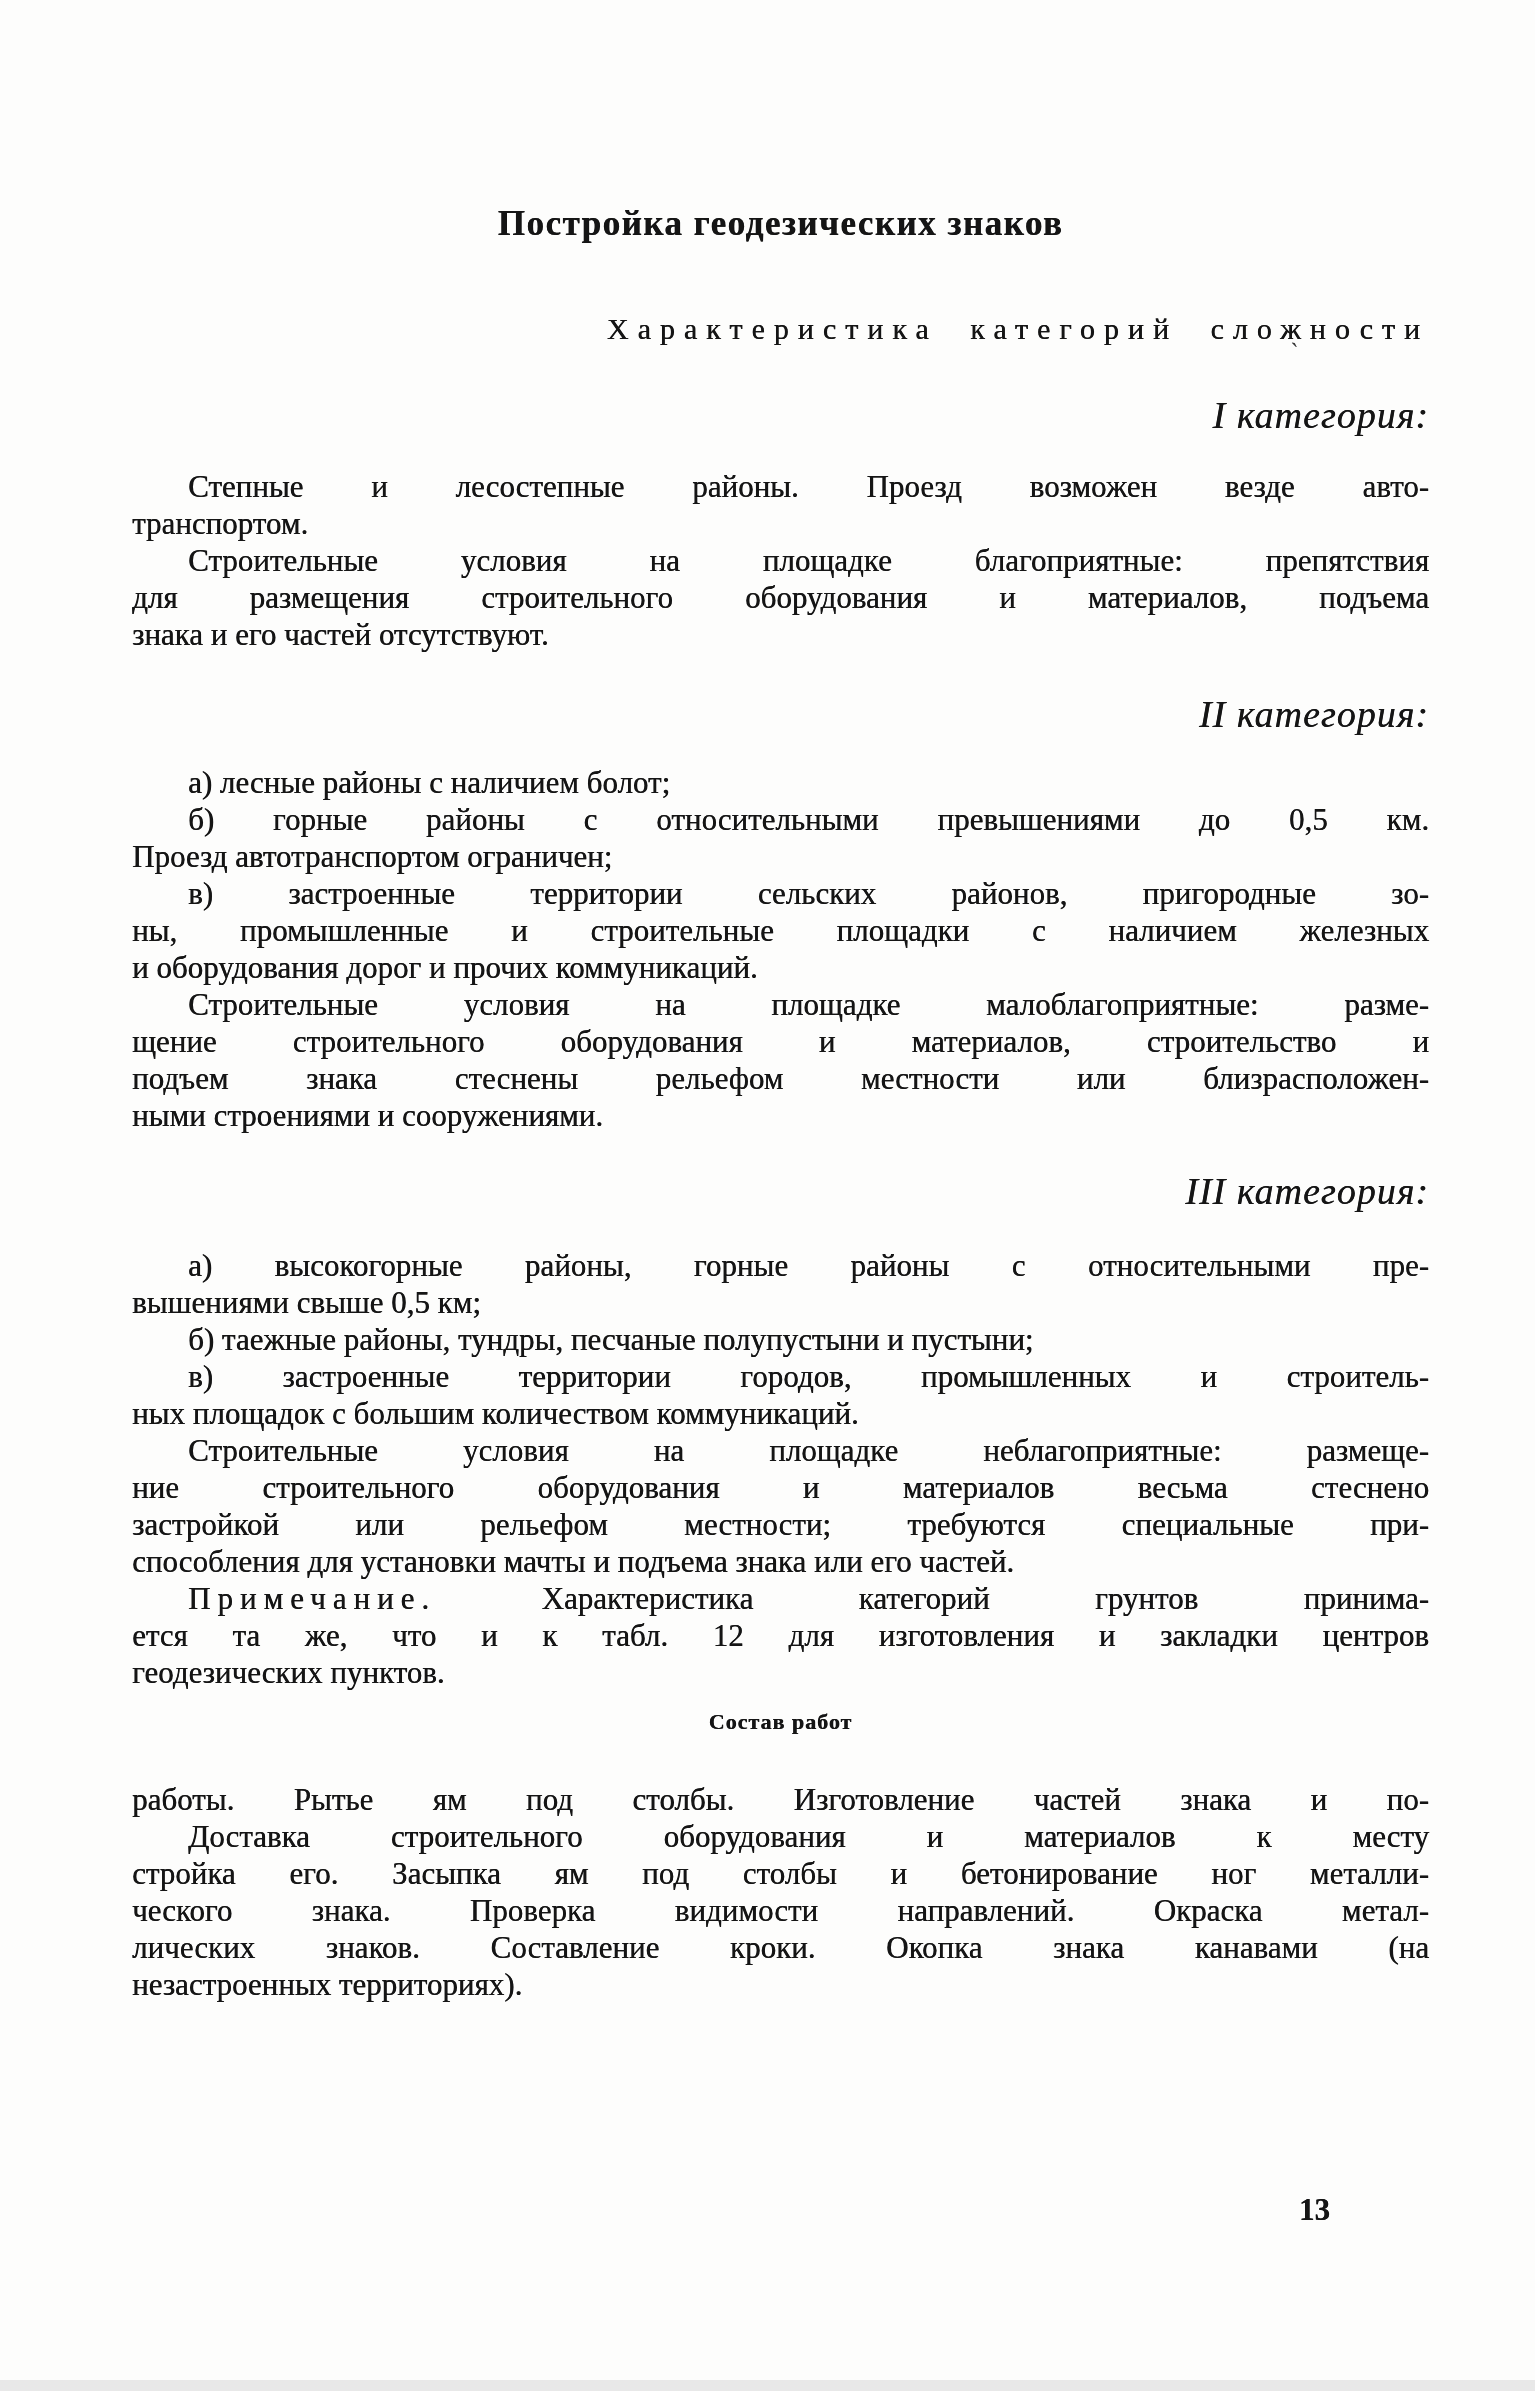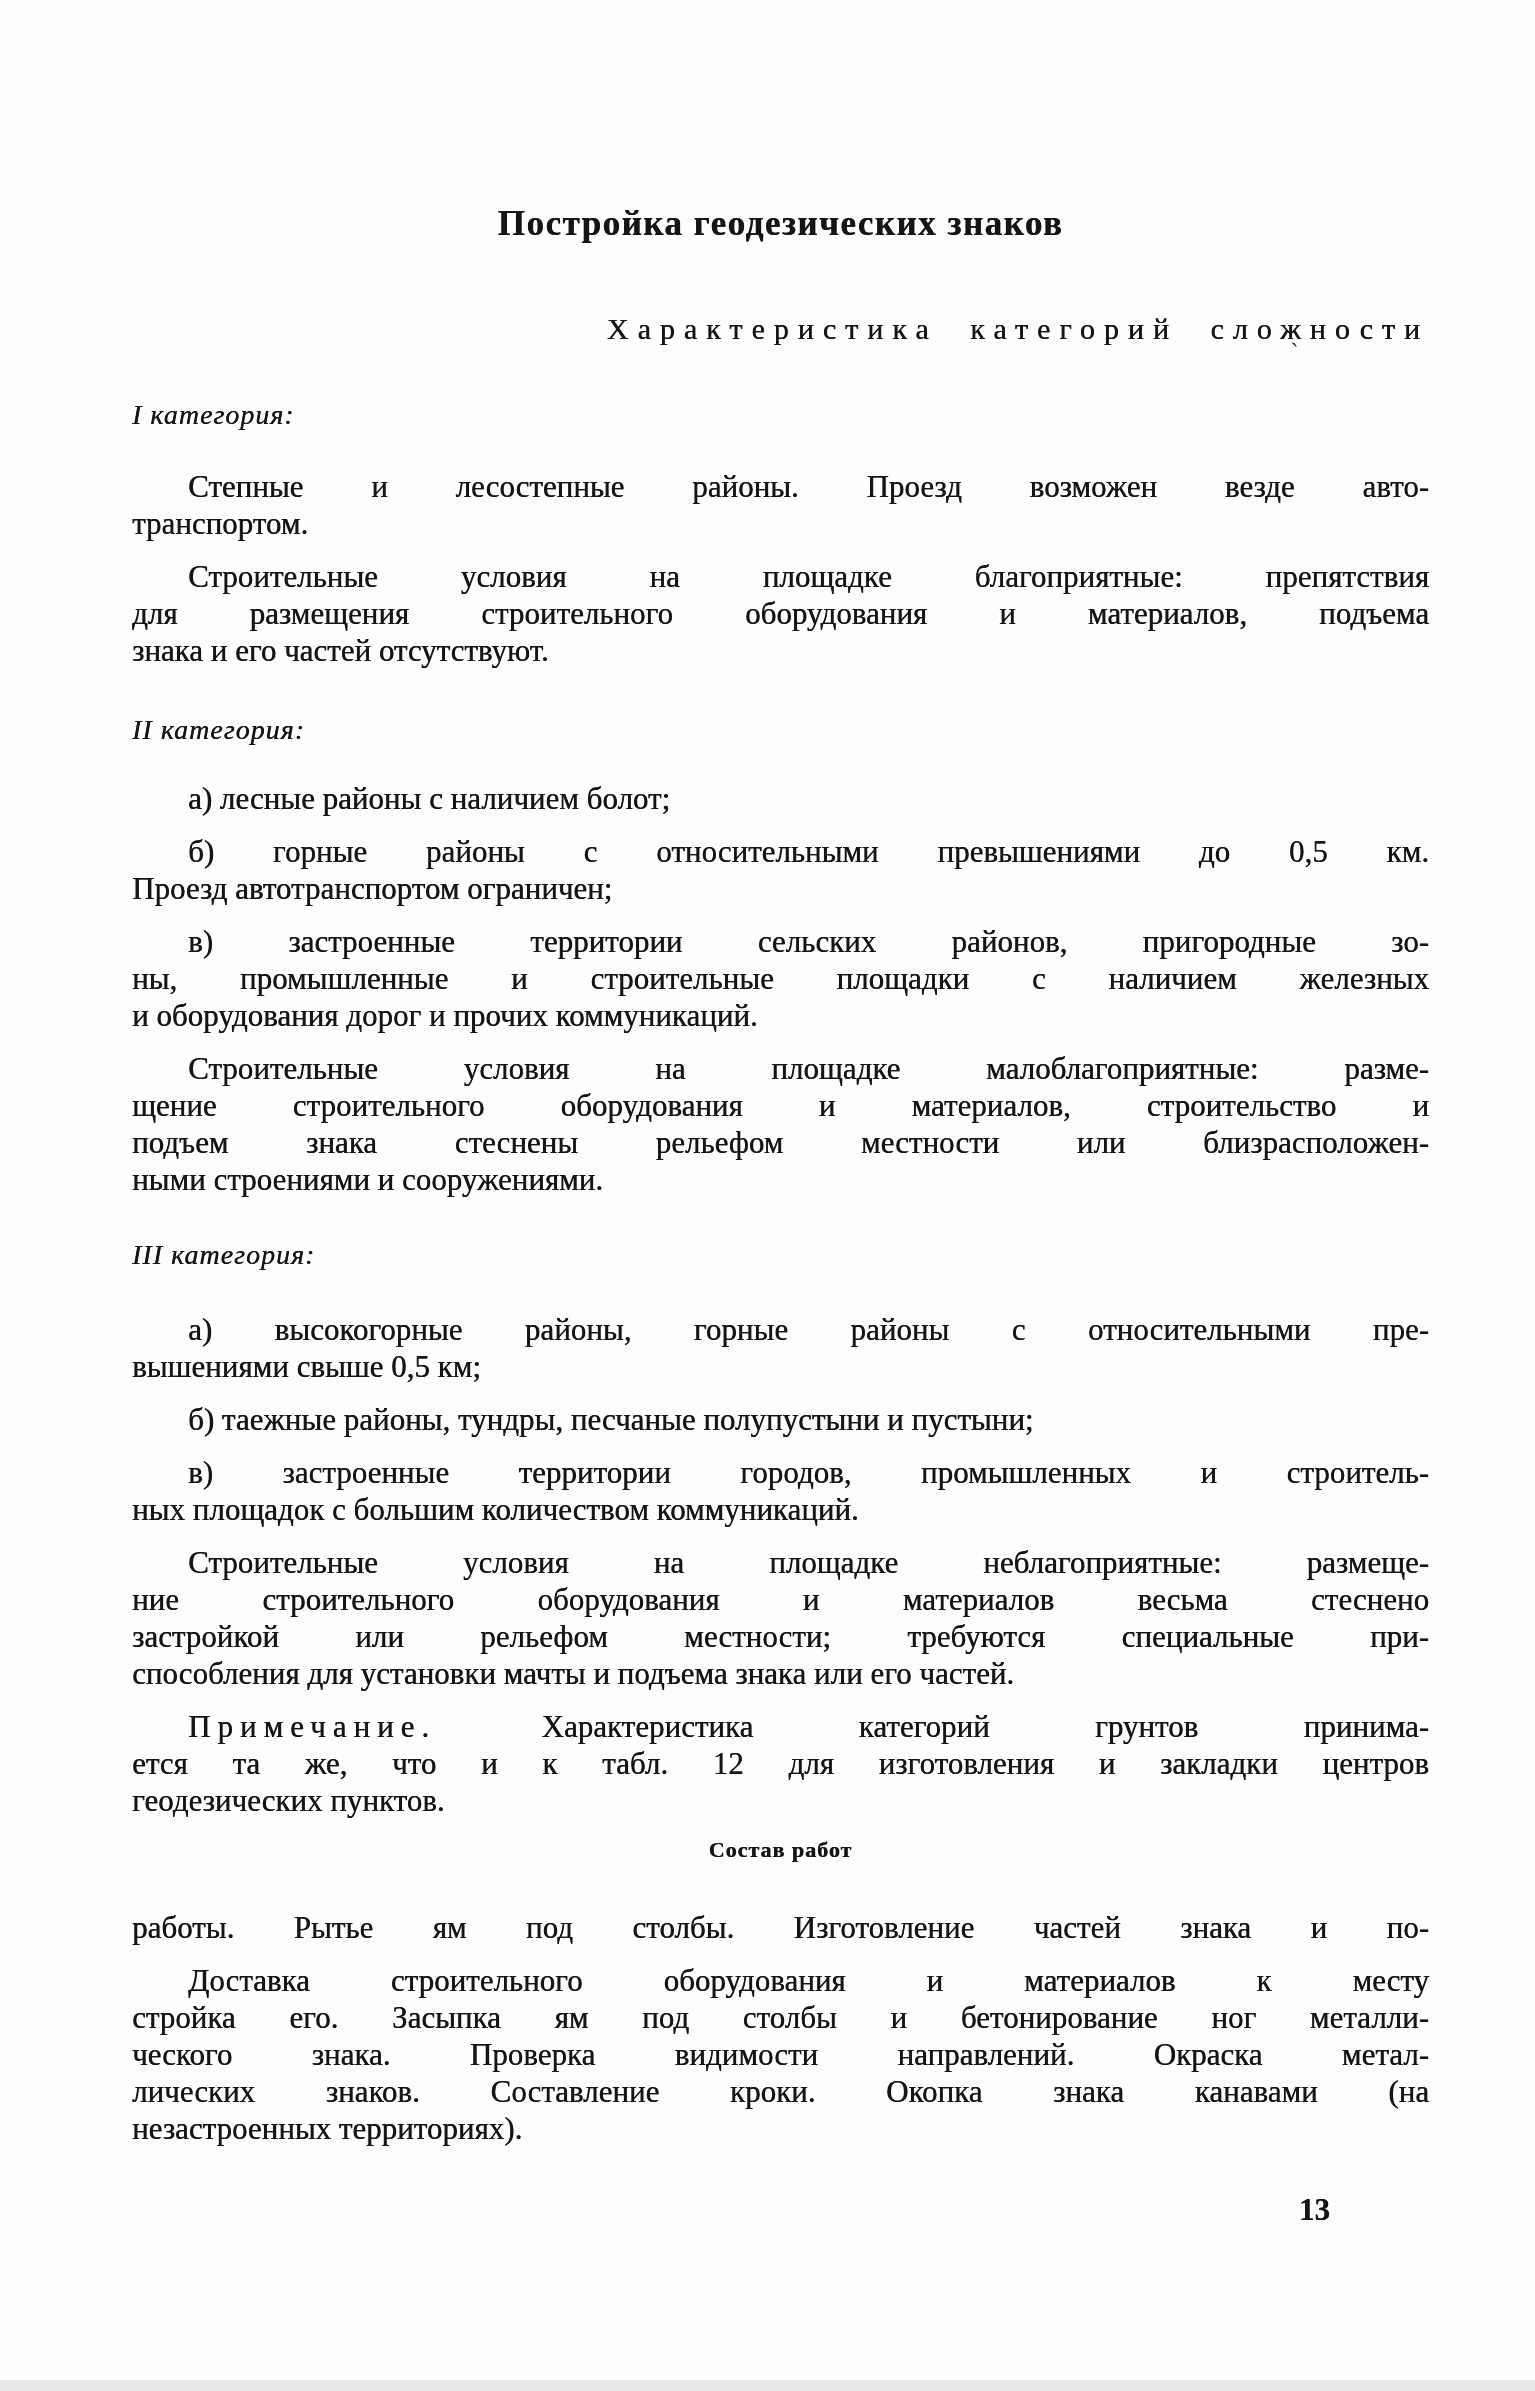--- a/index.html
+++ b/index.html
@@ -37,22 +37,22 @@
     text-align:right;
     font-size:30px;
     line-height:34px;
     font-weight:normal;
     letter-spacing:9px;
     word-spacing:16px;
     text-shadow:0.4px 0 0 #151515;
   }
   .cat-heading{
     margin:52px 0 0 0;
-    text-align:left;
-    font-size:28px;
+    text-align:right;
+    font-size:38px;
     line-height:34px;
     font-weight:normal;
     font-style:italic;
     letter-spacing:1px;
     text-shadow:0.3px 0 0 #151515;
     font-family:Liberation Serif, serif;
   }
   .cat-heading.m2{margin-top:44px;}
   .cat-heading.m3{margin-top:40px;}
   .works-heading{
@@ -67,21 +67,21 @@
   .para-block{margin-top:36px;}
   .para-block.items{margin-top:33px;}
   .para-block.m39{margin-top:39px;}
   .para-block.m42{margin-top:42px;}
   .paragraph{margin:0;}
   .line{
     text-align:justify;
     text-align-last:justify;
     white-space:normal;
   }
-  .line.first{text-indent:56px;margin-top:16px;}
+  .line.first{text-indent:56px;}
   .line.lastl{text-align-last:left;}
   .spaced{letter-spacing:7px;}
   .page-number{
     position:absolute;
     left:1299px;top:2192px;
     font-size:31px;
     font-weight:bold;
     text-shadow:0.3px 0 0 #151515;
   }
   .artifact-mark{

